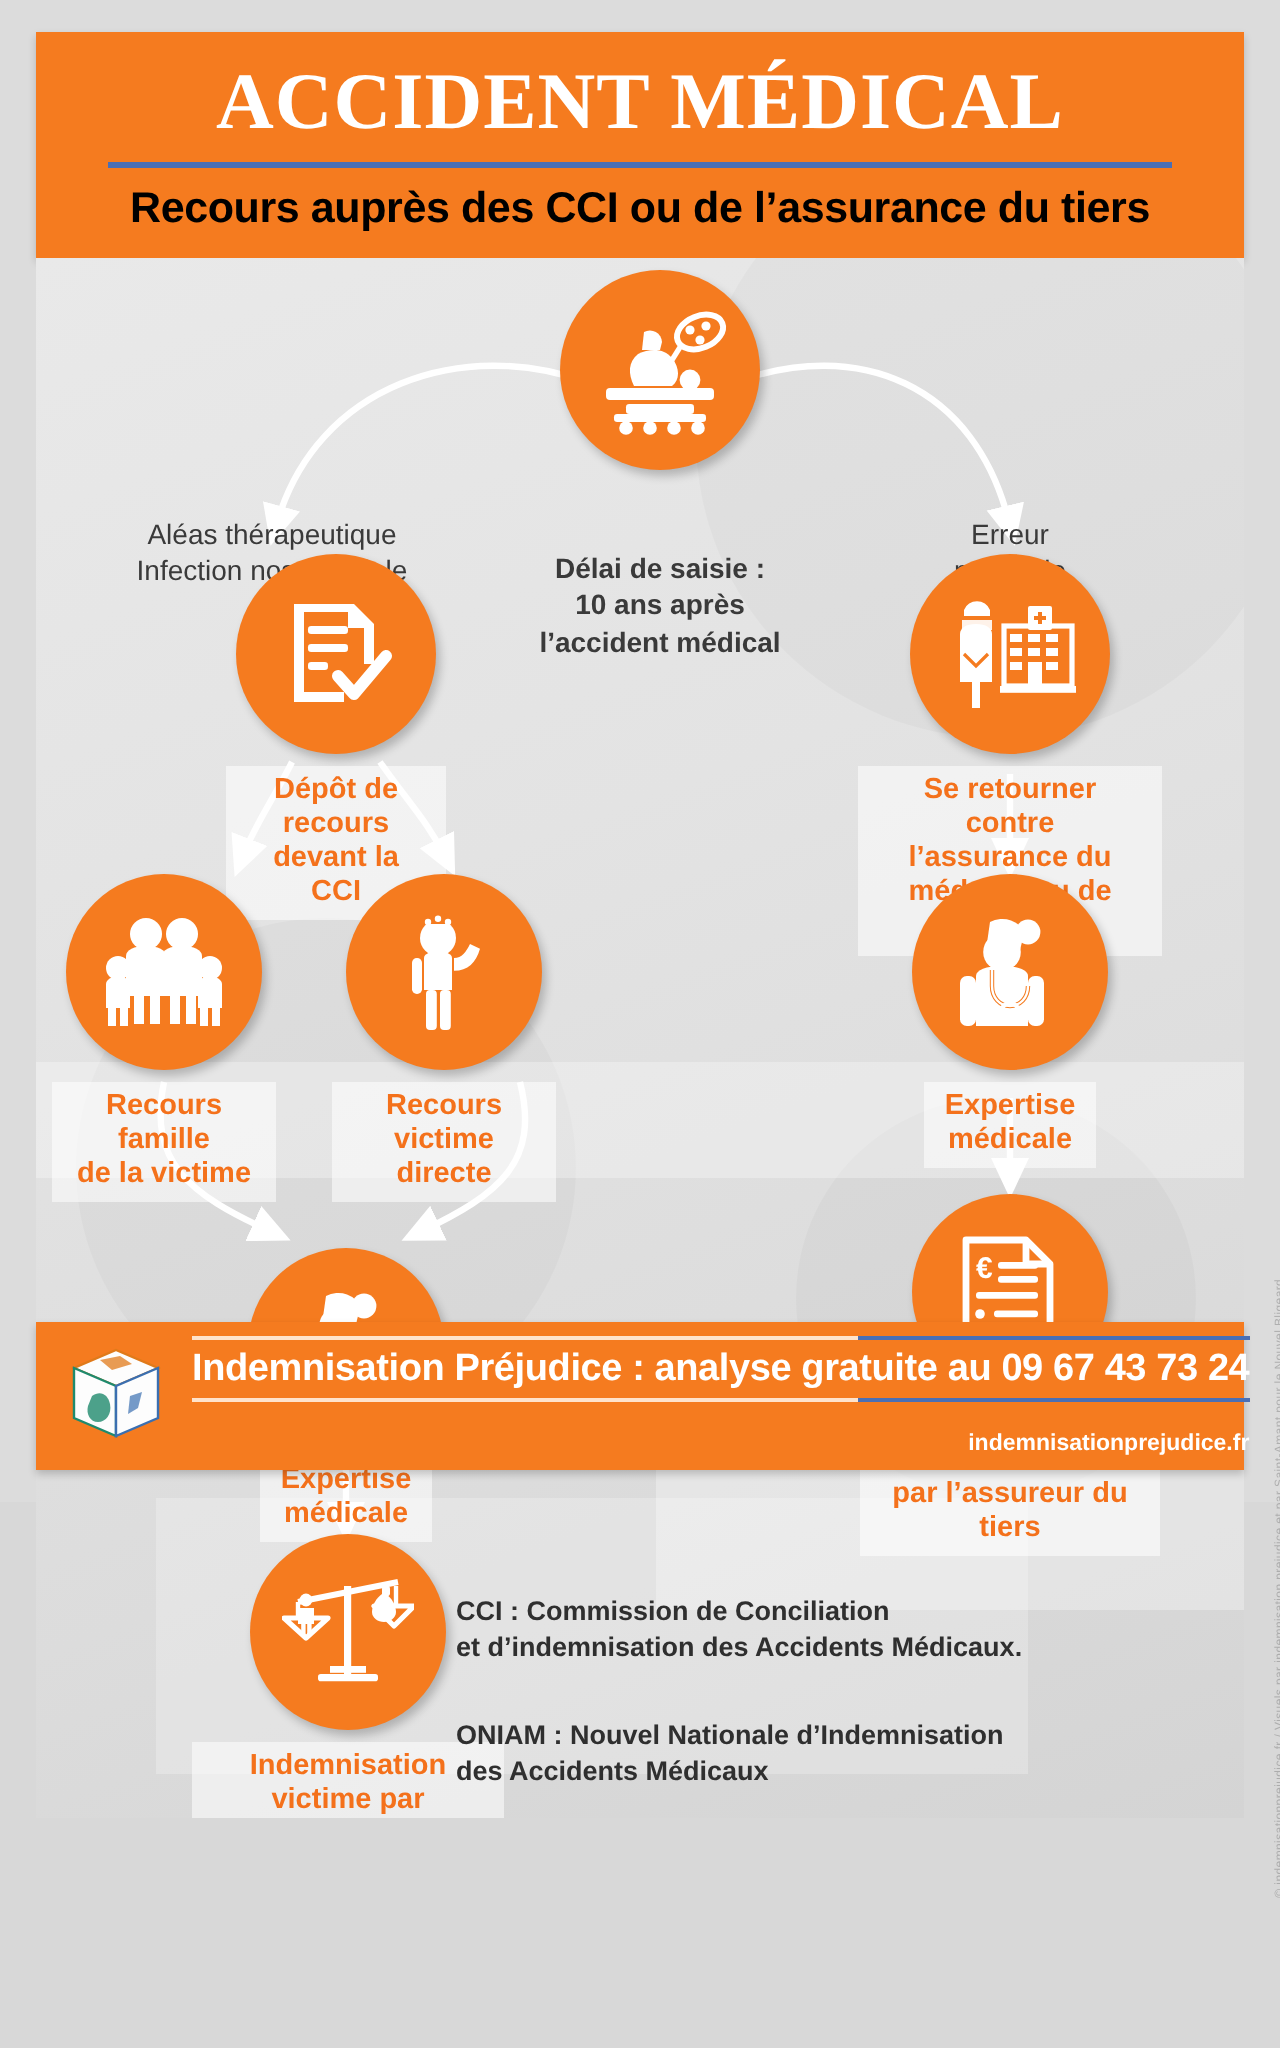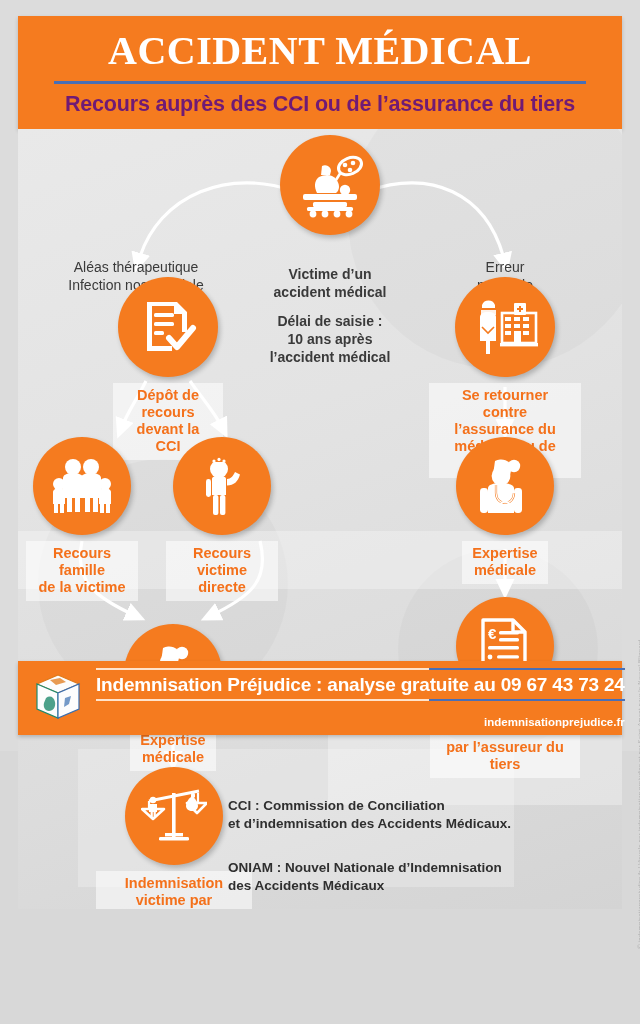--- a/index.html
+++ b/index.html
@@ -33,21 +33,21 @@
     color: #ffffff;
     line-height: 1.05;
   }
   .header .rule {
     height: 3px; background: #4a6fb5;
     margin: 9px 26px 8px;
   }
   .header h2 {
     font-size: 21.5px;
     font-weight: bold;
-    color: #701a75;
+    color: #000000;
     letter-spacing: -.2px;
   }
 
   
   .canvas {
     position: relative;
     width: 604px;
     height: 780px;
     background: linear-gradient(160deg,#e9e9e9 0%,#e3e3e3 38%,#dcdcdc 70%,#d4d4d4 100%);
     overflow: hidden;
@@ -215,22 +215,20 @@
           <rect x="18" y="52" width="34" height="5" rx="1.6"></rect>
           <rect x="12" y="57" width="46" height="4" rx="1.6"></rect>
           <circle cx="18" cy="64" r="3.4"></circle>
             <circle cx="30" cy="64" r="3.4"></circle>
           <circle cx="42" cy="64" r="3.4"></circle>
             <circle cx="54" cy="64" r="3.4"></circle>
         </svg>
       </div>
     </div>
     <div class="centre-text" style="left:232px;top:118px;width:160px;">
-      <span>Victime d’un
-accident médical</span>
       <span class="sub">Délai de saisie :
 10 ans après
 l’accident médical</span>
     </div>
 
     <div class="plain-label" style="left:18px;top:90px;width:200px;">Aléas thérapeutique
 Infection nosocomiale</div>
     <div class="plain-label" style="left:412px;top:90px;width:150px;">Erreur
 médicale</div>
 

